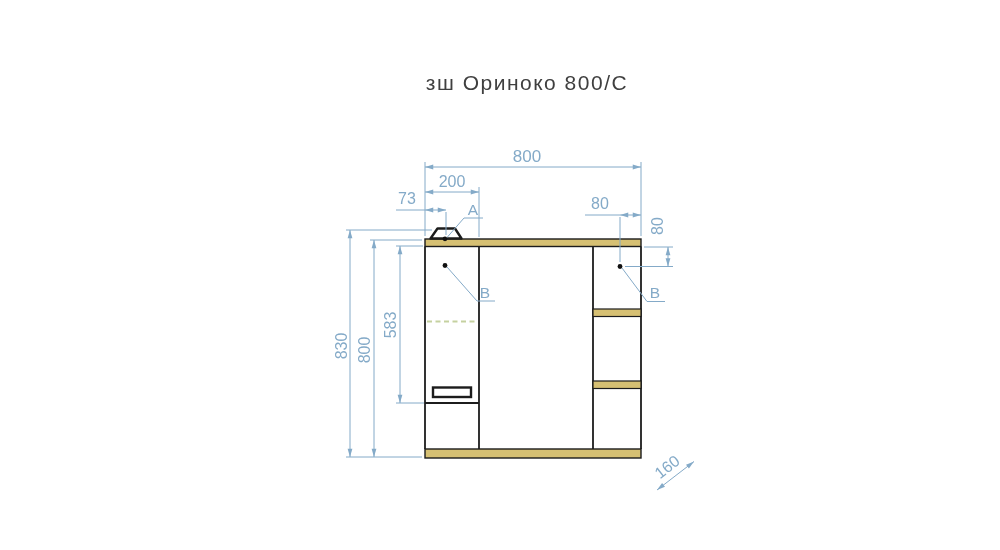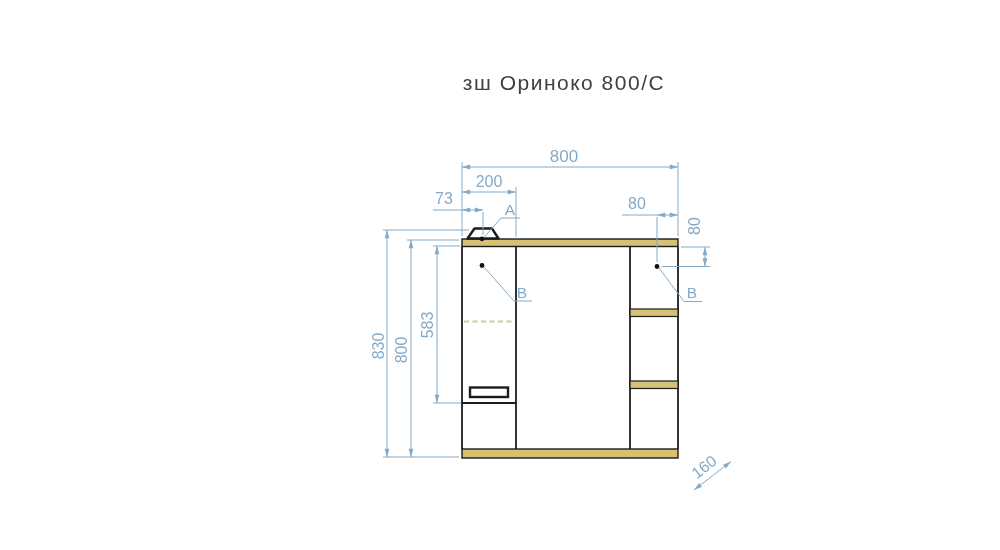--- a/index.html
+++ b/index.html
@@ -1,17 +1,17 @@
 <!DOCTYPE html>
 <html><head>
 <meta charset="utf-8">
 <style>
   html,body{margin:0;padding:0;background:#ffffff;}
   .page{position:relative;width:952px;height:550px;background:#ffffff;overflow:hidden;
-        font-family:"Liberation Sans", sans-serif;margin-left:37px;}
+        font-family:"Liberation Sans", sans-serif;}
   svg{display:block;}
   
   .o   {stroke:#1c1c1c;fill:none;}
   .o18 {stroke-width:1.8;}
   .wood{fill:#d6c073;stroke:#1c1c1c;stroke-width:1.4;}
   .woodthin{fill:#d6c073;stroke:#1c1c1c;stroke-width:1.2;}
   .diml{stroke:#84aac8;stroke-width:1;fill:none;}
   .dash{stroke:#c5d1a0;stroke-width:1.8;fill:none;stroke-dasharray:5 3.5;}
   .dot {fill:#111;}
   text.dim{fill:#84aac8;font-size:16px;font-family:"Liberation Sans", sans-serif;}

